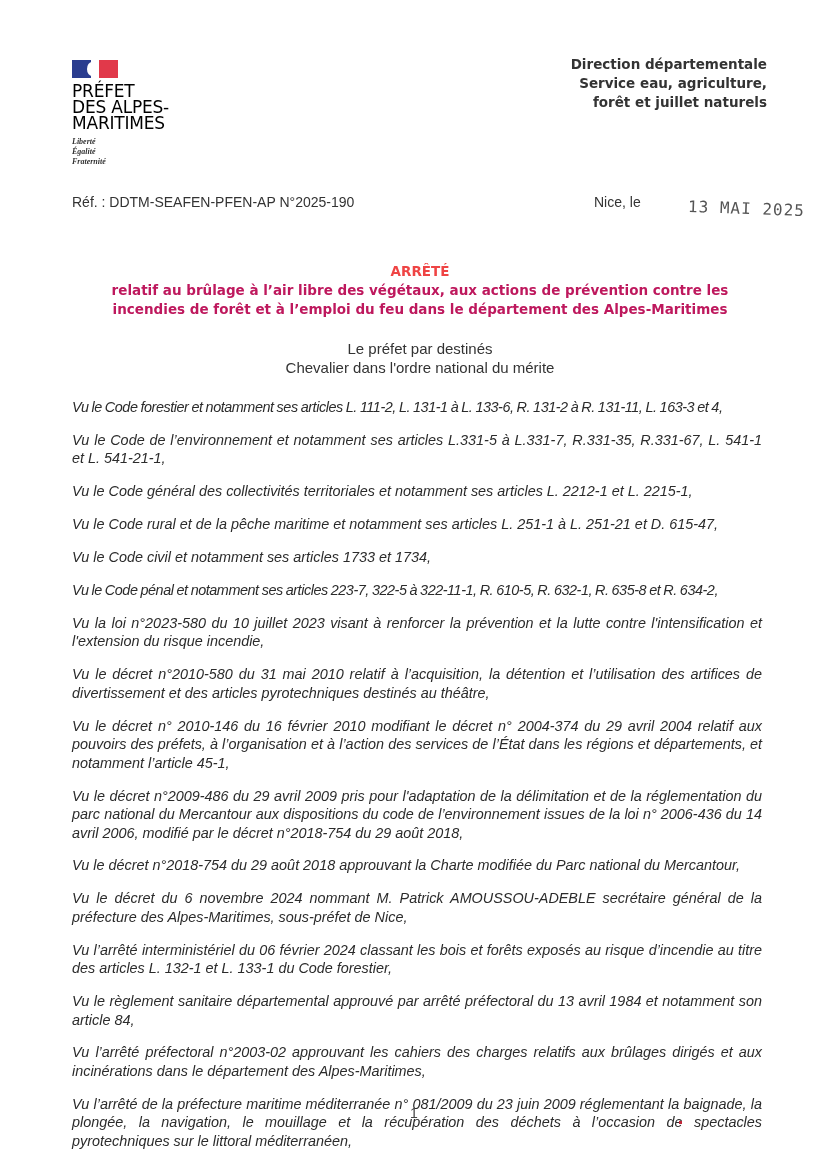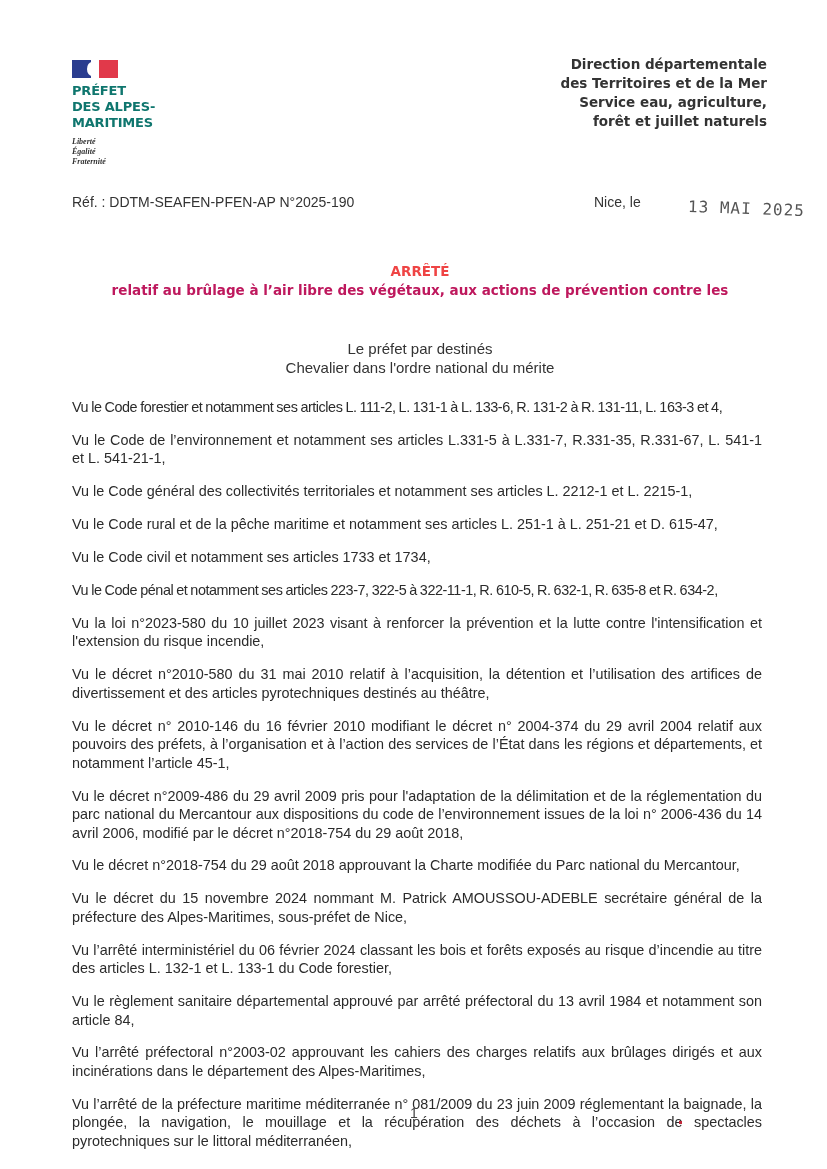--- a/index.html
+++ b/index.html
@@ -49,24 +49,24 @@
       background: #e1394a;
     }
     .flag .profile {
       position: absolute; left: 15px; top: 2px;
       width: 10px; height: 14px;
       background: #ffffff;
       border-radius: 50% 20% 40% 50%;
     }
     .logo-title {
       font-family: "DejaVu Sans", sans-serif;
-      font-weight: bold;
-      font-size: 13px;
+      font-weight: normal;
+      font-size: 17px;
       line-height: 16px;
-      color: #0f766e;
+      color: #000000;
       letter-spacing: -0.2px;
     }
     .motto {
       margin-top: 6px;
       font-family: "Liberation Serif", serif;
       font-style: italic;
       font-weight: bold;
       font-size: 8px;
       line-height: 10px;
       color: #333;
@@ -140,20 +140,21 @@
       font-size: 15px;
       line-height: 19px;
       color: #333;
     }
     
     .visas {
       position: absolute;
       left: 72px;
       top: 398px;
       width: 690px;
+      font-style: italic;
     }
     .visa {
       font-size: 14.4px;
       line-height: 18.5px;
       text-align: justify;
       margin-bottom: 7px;
       color: #2b2b2b;
     }
     .visa.condensed {
       letter-spacing: -0.45px;
@@ -193,52 +194,52 @@
     </div>
     <div class="motto">
       <div>Liberté</div>
       <div>Égalité</div>
       <div>Fraternité</div>
     </div>
   </div>
 
   <div class="service">
     <div>Direction départementale</div>
-    <div>des Territoires et de la Mer</div>
     <div>Service eau, agriculture,</div>
     <div>forêt et juillet naturels</div>
   </div>
 
   <div class="ref">Réf. : DDTM-SEAFEN-PFEN-AP N°2025-190</div>
   <div class="nice">Nice, le</div>
   <div class="stamp">13 MAI 2025</div>
 
   <div class="title-block">
     <div class="title">ARRÊTÉ</div>
     <div class="subtitle">relatif au brûlage à l’air libre des végétaux, aux actions de prévention contre les</div>
+    <div class="subtitle">incendies de forêt et à l’emploi du feu dans le département des Alpes-Maritimes</div>
   </div>
 
   <div class="prefet">
     <div>Le préfet par destinés</div>
     <div>Chevalier dans l'ordre national du mérite</div>
   </div>
 
   <div class="visas">
     <p class="visa condensed" style="margin-top:0">Vu le Code forestier et notamment ses articles L. 111-2, L. 131-1 à L. 133-6, R. 131-2 à R. 131-11, L. 163-3 et 4,</p>
     <p class="visa">Vu le Code de l’environnement et notamment ses articles L.331-5 à L.331-7, R.331-35, R.331-67, L. 541-1 et L. 541-21-1,</p>
     <p class="visa">Vu le Code général des collectivités territoriales et notamment ses articles L. 2212-1 et L. 2215-1,</p>
     <p class="visa">Vu le Code rural et de la pêche maritime et notamment ses articles L. 251-1 à L. 251-21 et D. 615-47,</p>
     <p class="visa">Vu le Code civil et notamment ses articles 1733 et 1734,</p>
     <p class="visa condensed">Vu le Code pénal et notamment ses articles 223-7, 322-5 à 322-11-1, R. 610-5, R. 632-1, R. 635-8 et R. 634-2,</p>
     <p class="visa">Vu la loi n°2023-580 du 10 juillet 2023 visant à renforcer la prévention et la lutte contre l'intensification et l'extension du risque incendie,</p>
     <p class="visa">Vu le décret n°2010-580 du 31 mai 2010 relatif à l’acquisition, la détention et l’utilisation des artifices de divertissement et des articles pyrotechniques destinés au théâtre,</p>
     <p class="visa">Vu le décret n° 2010-146 du 16 février 2010 modifiant le décret n° 2004-374 du 29 avril 2004 relatif aux pouvoirs des préfets, à l’organisation et à l’action des services de l’État dans les régions et départements, et notamment l’article 45-1,</p>
     <p class="visa">Vu le décret n°2009-486 du 29 avril 2009 pris pour l'adaptation de la délimitation et de la réglementation du parc national du Mercantour aux dispositions du code de l’environnement issues de la loi n° 2006-436 du 14 avril 2006, modifié par le décret n°2018-754 du 29 août 2018,</p>
     <p class="visa">Vu le décret n°2018-754 du 29 août 2018 approuvant la Charte modifiée du Parc national du Mercantour,</p>
-    <p class="visa">Vu le décret du 15 novembre 2024 nommant M. Patrick AMOUSSOU-ADEBLE secrétaire général de la préfecture des Alpes-Maritimes, sous-préfet de Nice,</p>
+    <p class="visa">Vu le décret du 6 novembre 2024 nommant M. Patrick AMOUSSOU-ADEBLE secrétaire général de la préfecture des Alpes-Maritimes, sous-préfet de Nice,</p>
     <p class="visa">Vu l’arrêté interministériel du 06 février 2024 classant les bois et forêts exposés au risque d’incendie au titre des articles L. 132-1 et L. 133-1 du Code forestier,</p>
     <p class="visa">Vu le règlement sanitaire départemental approuvé par arrêté préfectoral du 13 avril 1984 et notamment son article 84,</p>
     <p class="visa">Vu l’arrêté préfectoral n°2003-02 approuvant les cahiers des charges relatifs aux brûlages dirigés et aux incinérations dans le département des Alpes-Maritimes,</p>
     <p class="visa">Vu l’arrêté de la préfecture maritime méditerranée n° 081/2009 du 23 juin 2009 réglementant la baignade, la plongée, la navigation, le mouillage et la récupération des déchets à l’occasion de spectacles pyrotechniques sur le littoral méditerranéen,</p>
   </div>
 
   <div class="page-number">1</div>
   <div class="red-dot"></div>
 </div>
 

